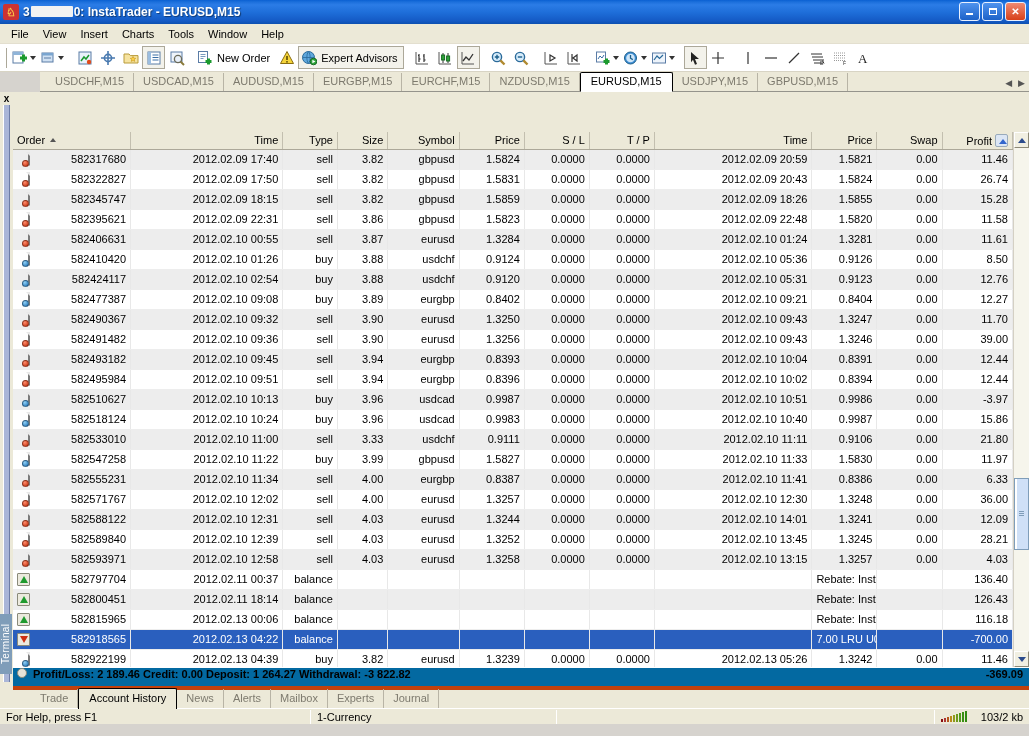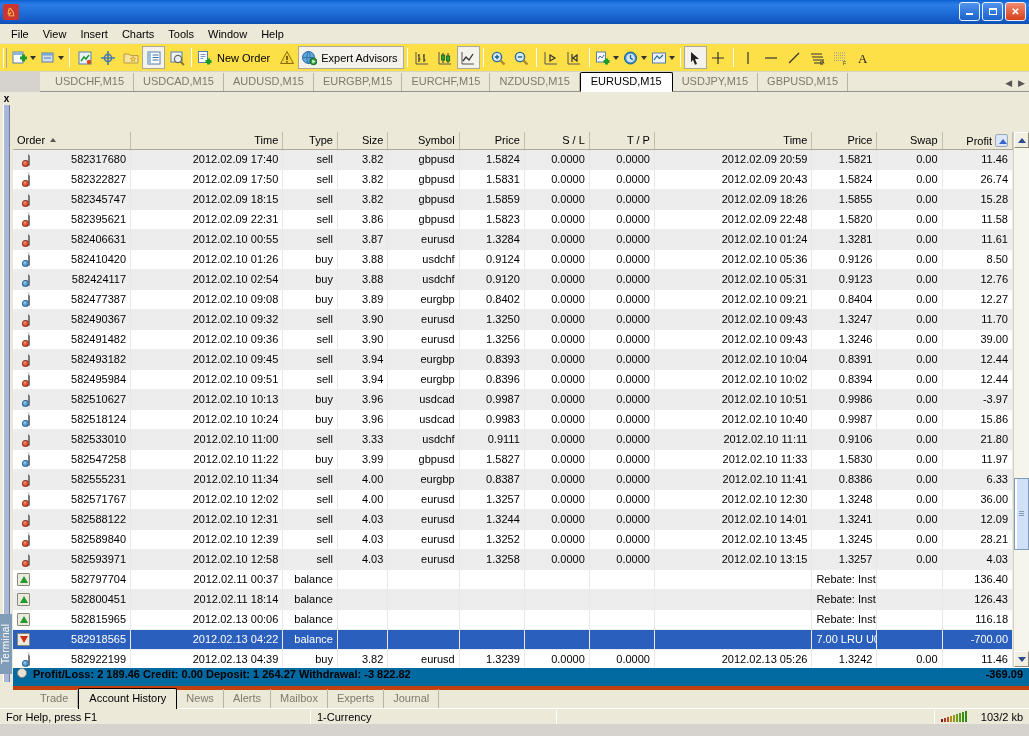--- a/index.html
+++ b/index.html
@@ -61,21 +61,21 @@
     border-bottom: 1px solid #e3dfcf;
   }
   .menu-item {
     padding: 2px 7px; color: #000; font-size: 11px;
     line-height: 14px;
   }
 
   
   .toolbar {
     height: 28px;
-    background: #fde047;
+    background: #ffffff;
     display: flex; align-items: center;
     border-bottom: 1px solid #d8d4c4;
     padding-left: 2px;
     overflow: hidden;
   }
   .tb-grip {
     width: 4px; height: 20px; margin: 0 3px 0 1px;
     border-left: 1px solid #fff; border-right: 1px solid #aca899;
     flex: none;
   }
@@ -296,20 +296,23 @@
   .sb-cell { padding: 0 6px; height: 100%; display: flex; align-items: center; }
   .sb-sep { width: 1px; height: 14px; background: #aca899; border-right: 1px solid #fff; }
   .sb-bars { display: flex; align-items: flex-end; gap: 1px; height: 11px; }
   .sb-bars i { width: 2px; display: block; }
 </style>
 </head>
 <body>
 
 <div class="titlebar">
   <div class="title-icon">♘</div>
+  <div class="title-text">
+    <span>3</span><span class="title-redact"></span><span>0: InstaTrader - EURUSD,M15</span>
+  </div>
   <div class="win-btns">
     <div class="win-btn">
         <span class="min-glyph"></span>
       </div>
     <div class="win-btn">
         <span class="max-glyph"></span>
       </div>
     <div class="win-btn close">
         <span>✕</span>
       </div>

